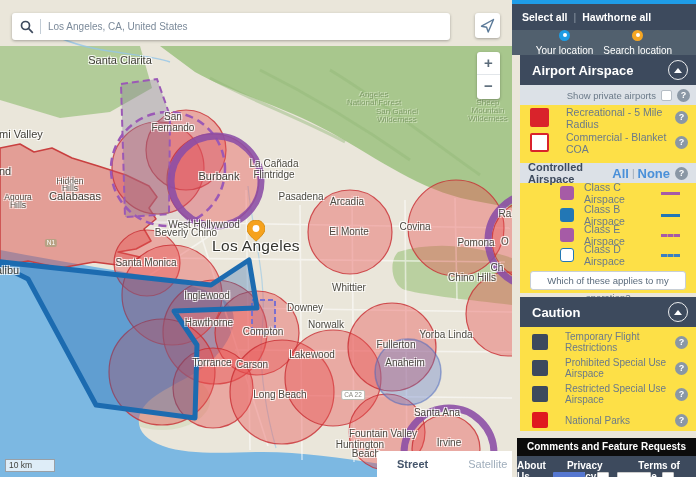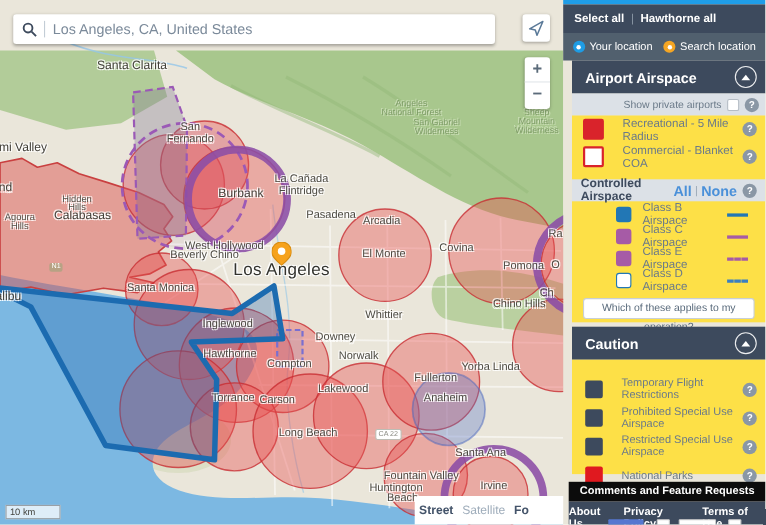--- a/index.html
+++ b/index.html
@@ -22,56 +22,56 @@
               border-radius:2px; padding:0 2px; line-height:8px; text-shadow:none; }
   .shield-brown { background:#b7a284; color:#fff; border:none; }
 
   #pin { position:absolute; left:247px; top:220px; z-index:6; }
 
   
   #searchbar { position:absolute; left:12px; top:13px; width:438px; height:27px; background:#fff;
                border-radius:3px; box-shadow:0 1px 3px rgba(0,0,0,.3); display:flex; align-items:center;
                padding:0 8px; z-index:10; }
   #searchbar .divider { width:1px; height:15px; background:#c3cdd6; margin:0 7px 0 6px; }
-  #searchbar input { flex:1; border:none; outline:none; font-size:13px; color:#7b8a9a;
+  #searchbar input { flex:1; border:none; outline:none; font-size:10px; color:#7b8a9a;
                      font-family:"Liberation Sans",sans-serif; background:transparent; }
 
   #locate-btn { position:absolute; left:475px; top:13px; width:25px; height:25px; background:#fff;
                 border-radius:3px; box-shadow:0 1px 3px rgba(0,0,0,.3); z-index:10;
                 display:flex; align-items:center; justify-content:center; cursor:pointer; }
 
   #zoomctl { position:absolute; left:477px; top:52px; width:23px; height:47px; background:#fff;
              border-radius:3px; box-shadow:0 1px 3px rgba(0,0,0,.3); z-index:10; }
   #zoomctl div { width:100%; height:23px; text-align:center; line-height:22px; font-size:15px;
                  font-weight:bold; color:#5b6b7a; cursor:pointer; }
   #zoomctl .zin { border-bottom:1px solid #e2e6ea; }
 
   #scalebar { position:absolute; left:5px; top:459px; width:50px; height:13px; z-index:10;
               background:rgba(255,255,255,.75); border:1px solid #9aa0a6; font-size:8.5px;
               color:#44443e; line-height:11px; padding-left:3px; }
 
   #tabbar { position:absolute; left:377px; top:451px; width:143px; height:26px; background:#fff;
             border-radius:3px 3px 0 0; display:flex; z-index:8; overflow:hidden; }
-  #tabbar .tab { flex:0 0 auto; line-height:26px; font-size:11px; padding:0 4px; cursor:pointer; }
+  #tabbar .tab { flex:0 0 auto; line-height:26px; font-size:11px; padding:0 20px; cursor:pointer; }
   .tab-street { color:#44546a; font-weight:bold; }
   .tab-sat    { color:#9fadbb;text-align:center; }
   .tab-partial{ color:#44546a; font-weight:bold; padding:0 2px 0 4px !important; }
 
   
   #sidebar { position:absolute; left:512px; top:0; width:184px; height:389px; z-index:20;
              font-size:10.5px; }
   .topstrip { position:absolute; left:0; top:0; width:184px; height:4px; background:#1f9de8; }
   .row-select { position:absolute; left:0; top:4px; width:184px; height:26px; background:#3d4a5d;
                 color:#fff; display:flex; align-items:center; padding-left:10px; gap:6px; }
   .row-select span.lnk { font-weight:bold; font-size:10.5px; cursor:pointer; }
   .row-select .sep { color:#8b97a5; }
   .row-loc { position:absolute; left:0; top:30px; width:184px; height:25px; background:#51606e;
              color:#fff; display:flex; align-items:center; justify-content:center; gap:10px;
              font-size:10px; }
-  .loc-item { display:flex; align-items:flex-start; gap:4px; cursor:pointer; }
+  .loc-item { display:flex; align-items:center; gap:4px; cursor:pointer;flex-direction:column; }
   .dot-icon { width:11px; height:11px; border-radius:50%; position:relative; }
   .dot-icon::after { content:""; position:absolute; left:3.5px; top:3.5px; width:4px; height:4px;
                      border-radius:50%; background:#fff; }
   .dot-blue { background:#1e9ce4; }
   .dot-orange { background:#f5a623; }
 
   .panel-header { position:absolute; left:8px; width:176px; height:30px; background:#3d4a5d;
                   color:#fff; display:flex; align-items:center; }
   .panel-header .ttl { font-size:13px; font-weight:bold; padding-left:12px; flex:1; }
   .collapse-btn { width:20px; height:20px; border:1.5px solid rgba(255,255,255,.9); border-radius:50%;
@@ -348,29 +348,29 @@
       </div>
 
       <div class="controlled-hdr" style="margin-top:8px">
         <span class="ttl">Controlled Airspace</span>
         <span class="lnk">All</span>
         <span class="sep">|</span>
         <span class="lnk">None</span>
         <span class="qicon">?</span>
       </div>
 
+      <div class="class-row">
+        <span class="csq csq-c"></span>
+        <span class="lbl">Class C Airspace</span>
+        <span class="lineind line-solid-c"></span>
+      </div>
       <div class="class-row" style="margin-top:2px">
         <span class="csq csq-b"></span>
         <span class="lbl">Class B Airspace</span>
         <span class="lineind line-solid-b"></span>
-      </div>
-      <div class="class-row">
-        <span class="csq csq-c"></span>
-        <span class="lbl">Class C Airspace</span>
-        <span class="lineind line-solid-c"></span>
       </div>
       <div class="class-row">
         <span class="csq csq-e"></span>
         <span class="lbl">Class E Airspace</span>
         <span class="lineind line-dash-e"></span>
       </div>
       <div class="class-row">
         <span class="csq csq-d"></span>
         <span class="lbl">Class D Airspace</span>
         <span class="lineind line-dash-d"></span>
@@ -379,21 +379,21 @@
       <div class="which-btn">Which of these applies to my operation?</div>
     </div>
 
     <div class="panel-header" style="top:297px">
       <span class="ttl">Caution</span>
       <span class="collapse-btn">
           <span class="caret-up"></span>
         </span>
     </div>
 
-    <div class="panel-body" style="top:327px;height:104px;padding-top:14px">
+    <div class="panel-body" style="top:327px;height:104px;padding-top:2px">
       <div class="caution-row">
         <span class="sq sq-navy"></span>
         <span class="lbl">Temporary Flight Restrictions</span>
         <span class="qicon">?</span>
       </div>
       <div class="caution-row">
         <span class="sq sq-navy"></span>
         <span class="lbl">Prohibited Special Use Airspace</span>
         <span class="qicon">?</span>
       </div>

